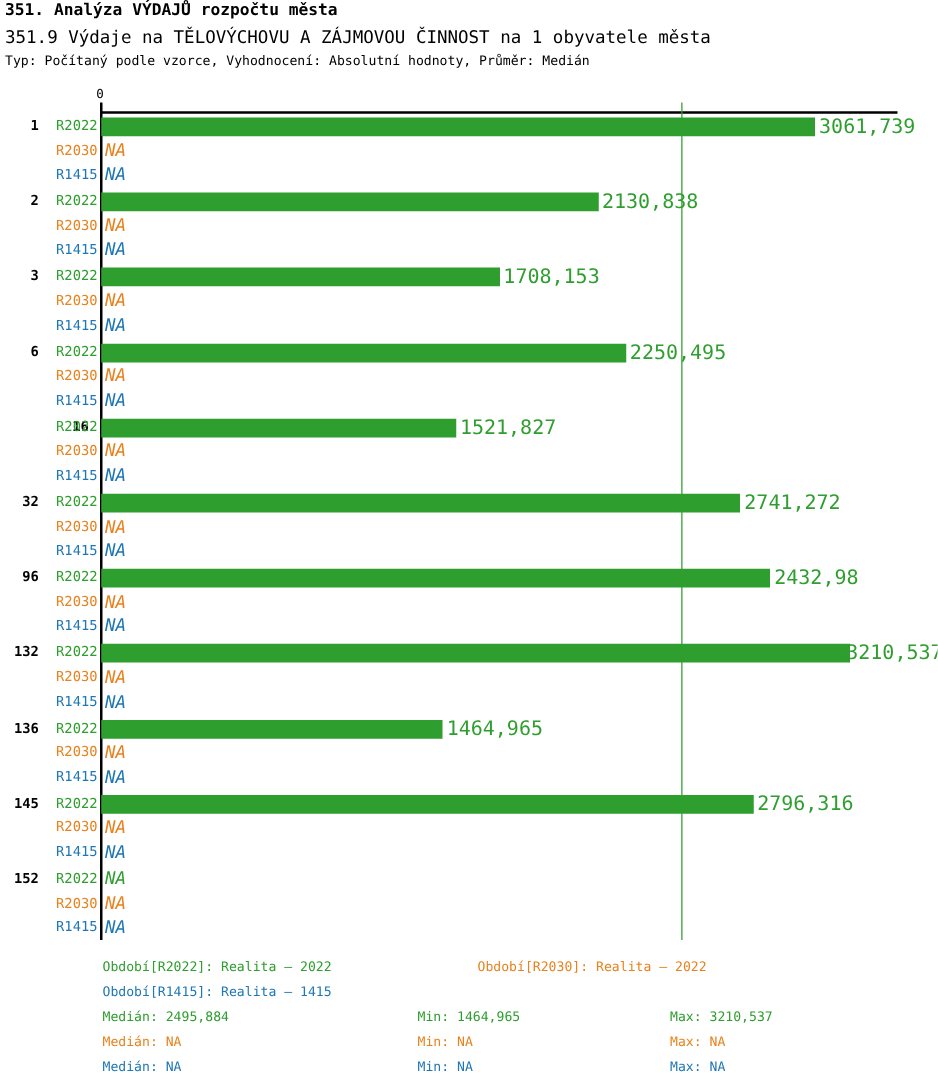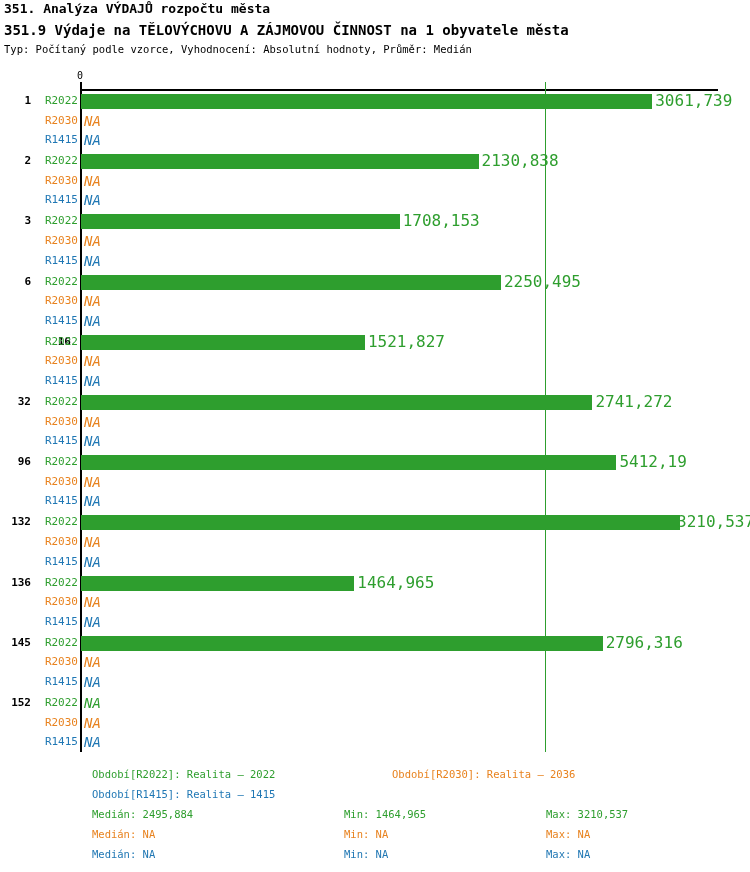--- a/index.html
+++ b/index.html
@@ -24,21 +24,21 @@
     font-size: 13px;
     font-weight: bold;
     color: #000000;
     white-space: nowrap;
     letter-spacing: 0px;
   }
   .title-sub {
     position: absolute;
     left: 4px; top: 22px;
     font-size: 14px;
-    font-weight: bold;
+    font-weight: normal;
     color: #000000;
     white-space: nowrap;
     text-align: right;
   }
   .title-type {
     position: absolute;
     left: 4px; top: 43px;
     font-size: 10.5px;
     font-weight: normal;
     color: #000000;
@@ -122,21 +122,21 @@
     position: absolute;
     left: 84px;
     font-size: 14px;
     line-height: 18px;
     font-style: italic;
   }
 
   
   #footer {
     position: absolute;
-    left: 14px; top: 760px;
+    left: 4px; top: 760px;
     width: 626px; height: 112px;
   }
   .f-cell {
     position: absolute;
     font-size: 10.5px;
     white-space: nowrap;
   }
 </style>
 </head>
 <body>
@@ -248,21 +248,21 @@
         <div class="srow" style="top: 39.2px;">
           <div class="ser-label" style="color: rgb(31, 119, 180);">R1415</div>
           <div class="na-label" style="color: rgb(31, 119, 180);">NA</div>
         </div>
       </div>
       <div class="group" style="top: 453.2px;">
         <div class="grp-index" style="top: 0px;">96</div>
         <div class="srow" style="top: 0px;">
           <div class="ser-label" style="color: rgb(46, 158, 46);">R2022</div>
           <div class="bar" style="width: 535.381px; background: rgb(46, 158, 46);"></div>
-          <div class="val-label" style="left: 619.381px; color: rgb(46, 158, 46);">5412,19</div>
+          <div class="val-label" style="left: 619.381px; color: rgb(46, 158, 46);">2432,98</div>
         </div>
         <div class="srow" style="top: 19.6px;">
           <div class="ser-label" style="color: rgb(232, 130, 30);">R2030</div>
           <div class="na-label" style="color: rgb(232, 130, 30);">NA</div>
         </div>
         <div class="srow" style="top: 39.2px;">
           <div class="ser-label" style="color: rgb(31, 119, 180);">R1415</div>
           <div class="na-label" style="color: rgb(31, 119, 180);">NA</div>
         </div>
       </div>
@@ -327,21 +327,21 @@
         <div class="srow" style="top: 39.2px;">
           <div class="ser-label" style="color: rgb(31, 119, 180);">R1415</div>
           <div class="na-label" style="color: rgb(31, 119, 180);">NA</div>
         </div>
       </div>
     </div>
 </div>
 
 <div id="footer">
   <div class="f-cell" style="left:78px; top:8px; color:#2e9e2e;">Období[R2022]: Realita – 2022</div>
-  <div class="f-cell" style="left:378px; top:8px; color:#e8821e;">Období[R2030]: Realita – 2036</div>
+  <div class="f-cell" style="left:378px; top:8px; color:#e8821e;">Období[R2030]: Realita – 2022</div>
   <div class="f-cell" style="left:78px; top:28px; color:#1f77b4;">Období[R1415]: Realita – 1415</div>
   <div id="stats-rows">
       <div class="f-cell" style="left: 78px; top: 48px; color: rgb(46, 158, 46);">Medián: 2495,884</div>
       <div class="f-cell" style="left: 330px; top: 48px; color: rgb(46, 158, 46);">Min: 1464,965</div>
       <div class="f-cell" style="left: 532px; top: 48px; color: rgb(46, 158, 46);">Max: 3210,537</div>
       <div class="f-cell" style="left: 78px; top: 68px; color: rgb(232, 130, 30);">Medián: NA</div>
       <div class="f-cell" style="left: 330px; top: 68px; color: rgb(232, 130, 30);">Min: NA</div>
       <div class="f-cell" style="left: 532px; top: 68px; color: rgb(232, 130, 30);">Max: NA</div>
       <div class="f-cell" style="left: 78px; top: 88px; color: rgb(31, 119, 180);">Medián: NA</div>
       <div class="f-cell" style="left: 330px; top: 88px; color: rgb(31, 119, 180);">Min: NA</div>

